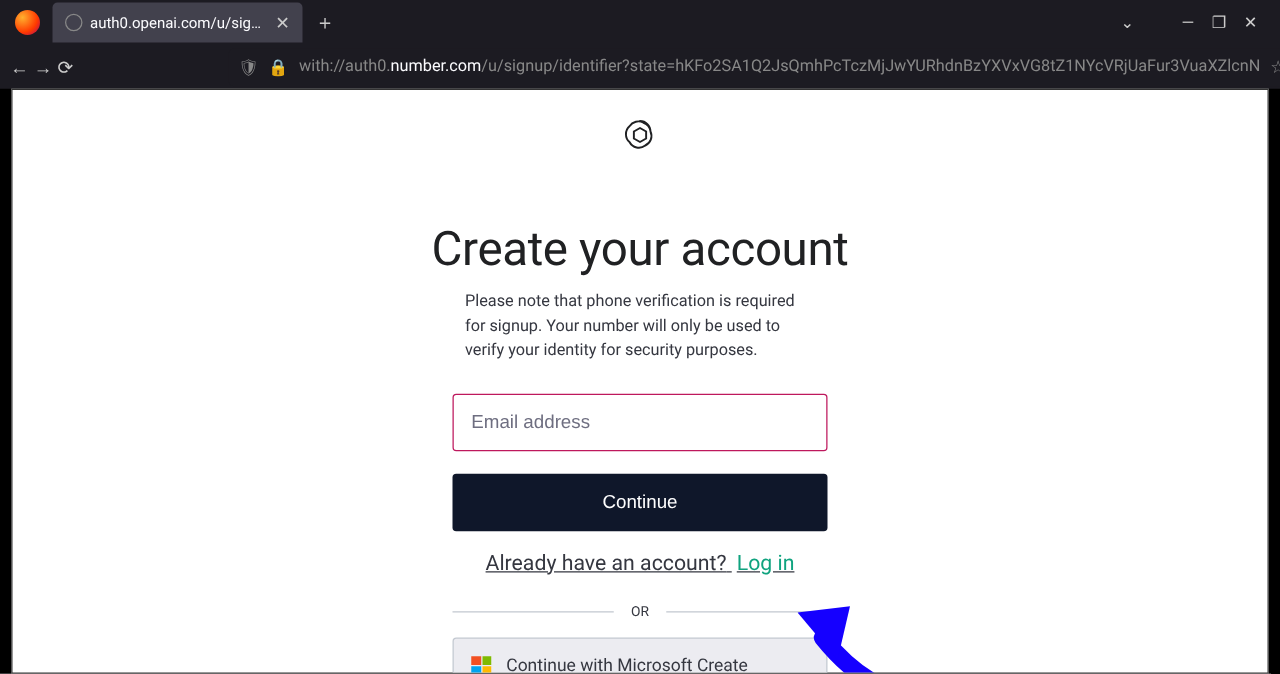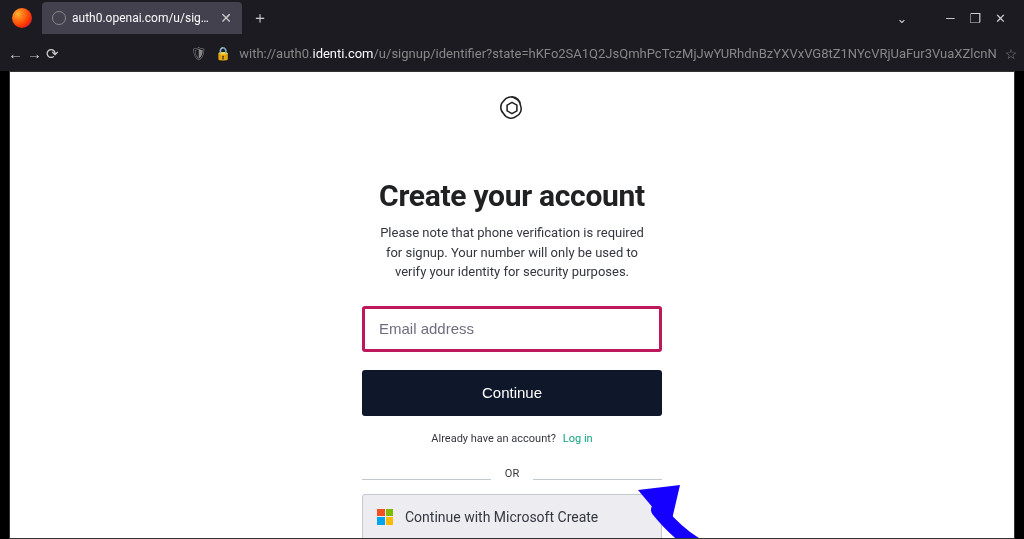--- a/index.html
+++ b/index.html
@@ -139,65 +139,66 @@
       border: 1px solid #333;
     }
     .signup-container {
       display: flex;
       flex-direction: column;
       align-items: center;
       padding-top: 22px;
     }
     .logo-area svg { display: block; }
     .heading {
-      font-size: 30px;
-      font-weight: 700;
+      font-size: 38px;
+      font-weight: 400;
       color: #202123;
       margin-top: 56px;
       letter-spacing: -0.3px;
     }
     .subtext {
       font-size: 13px;
       color: #353740;
-      text-align: center;
+      text-align: left;
       margin-top: 10px;
       line-height: 1.5;
       max-width: 280px;
     }
     .email-input {
       width: 300px;
       height: 46px;
-      border: 3px solid #be185d;
+      border: 1px solid #be185d;
       border-radius: 3px;
       padding: 0 14px;
       font-size: 15px;
       margin-top: 24px;
       color: #333;
     }
     .email-input::placeholder { color: #6e6e80; }
     .continue-btn {
       width: 300px;
       height: 46px;
       background: #0f172a;
       color: #fff;
       border: none;
       border-radius: 3px;
       font-size: 15px;
       margin-top: 18px;
       cursor: pointer;
     }
     .login-line {
-      font-size: 11px;
+      font-size: 17px;
       color: #353740;
       margin-top: 16px;
+      text-decoration: underline;
     }
     .login-link { color: #10a37f; cursor: pointer; margin-left: 4px; }
     .divider {
       display: flex;
-      align-items: flex-end;
+      align-items: center;
       width: 300px;
       margin-top: 22px;
       font-size: 11px;
       color: #353740;
       gap: 14px;
     }
     .divider::before, .divider::after {
       content: "";
       flex: 1;
       height: 1px;
@@ -263,21 +264,21 @@
   <div class="nav-bar">
     <div class="nav-btn">←</div>
     <div class="nav-btn">→</div>
     <div class="nav-btn">⟳</div>
     <div class="url-bar">
       <div class="url-icons-left">
         <span>🛡</span>
         <span>🔒</span>
       </div>
       <div class="url-text">
-        <span>with://auth0.</span><span class="domain">identi.com</span><span>/u/signup/identifier?state=hKFo2SA1Q2JsQmhPcTczMjJwYURhdnBzYXVxVG8tZ1NYcVRjUaFur3VuaXZlcnN</span>
+        <span>with://auth0.</span><span class="domain">number.com</span><span>/u/signup/identifier?state=hKFo2SA1Q2JsQmhPcTczMjJwYURhdnBzYXVxVG8tZ1NYcVRjUaFur3VuaXZlcnN</span>
       </div>
       <span class="url-star">☆</span>
     </div>
 
   </div>
 </div>
 
 <div class="page">
   <div class="signup-container">
     <div class="logo-area">

